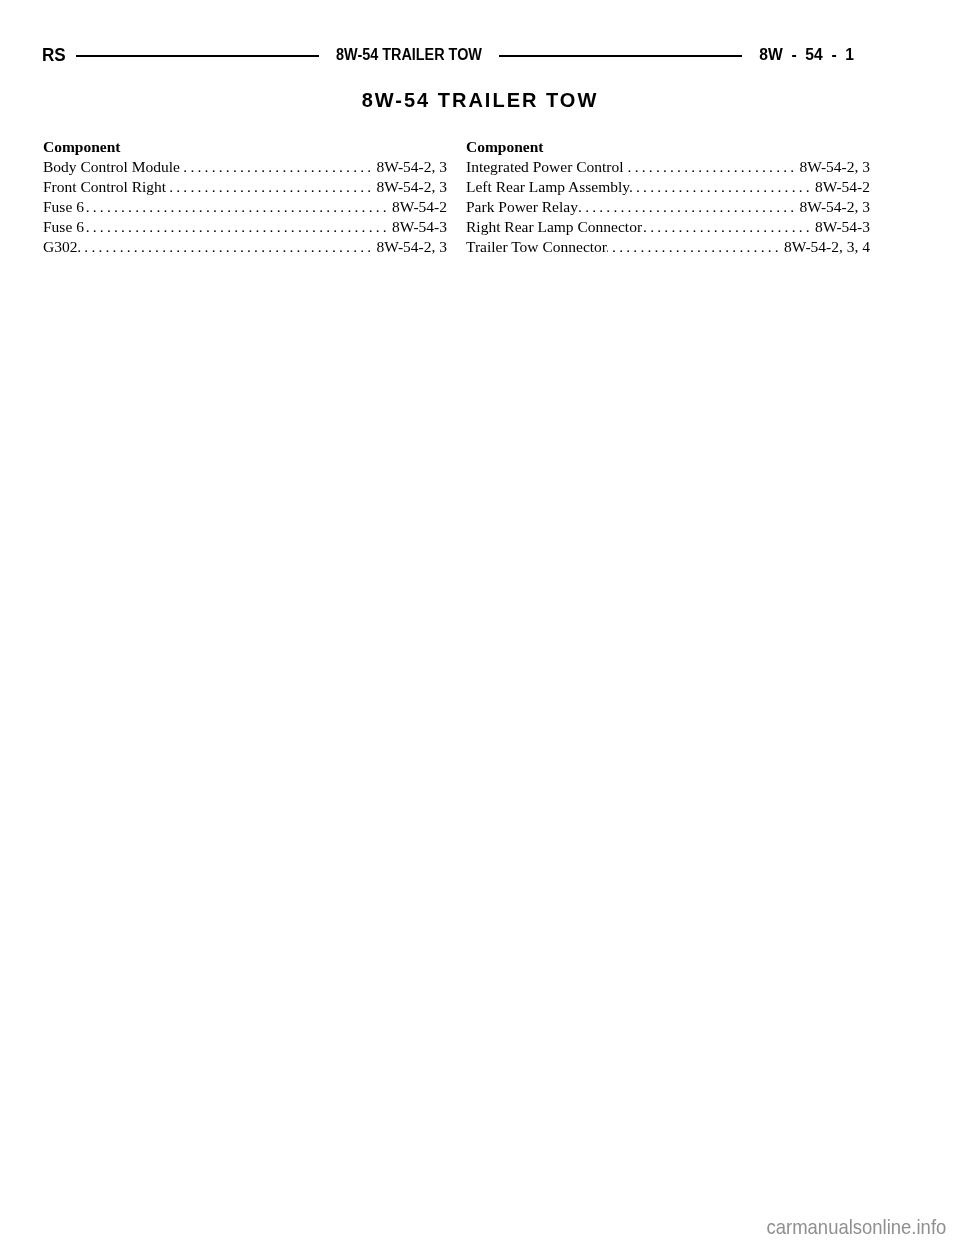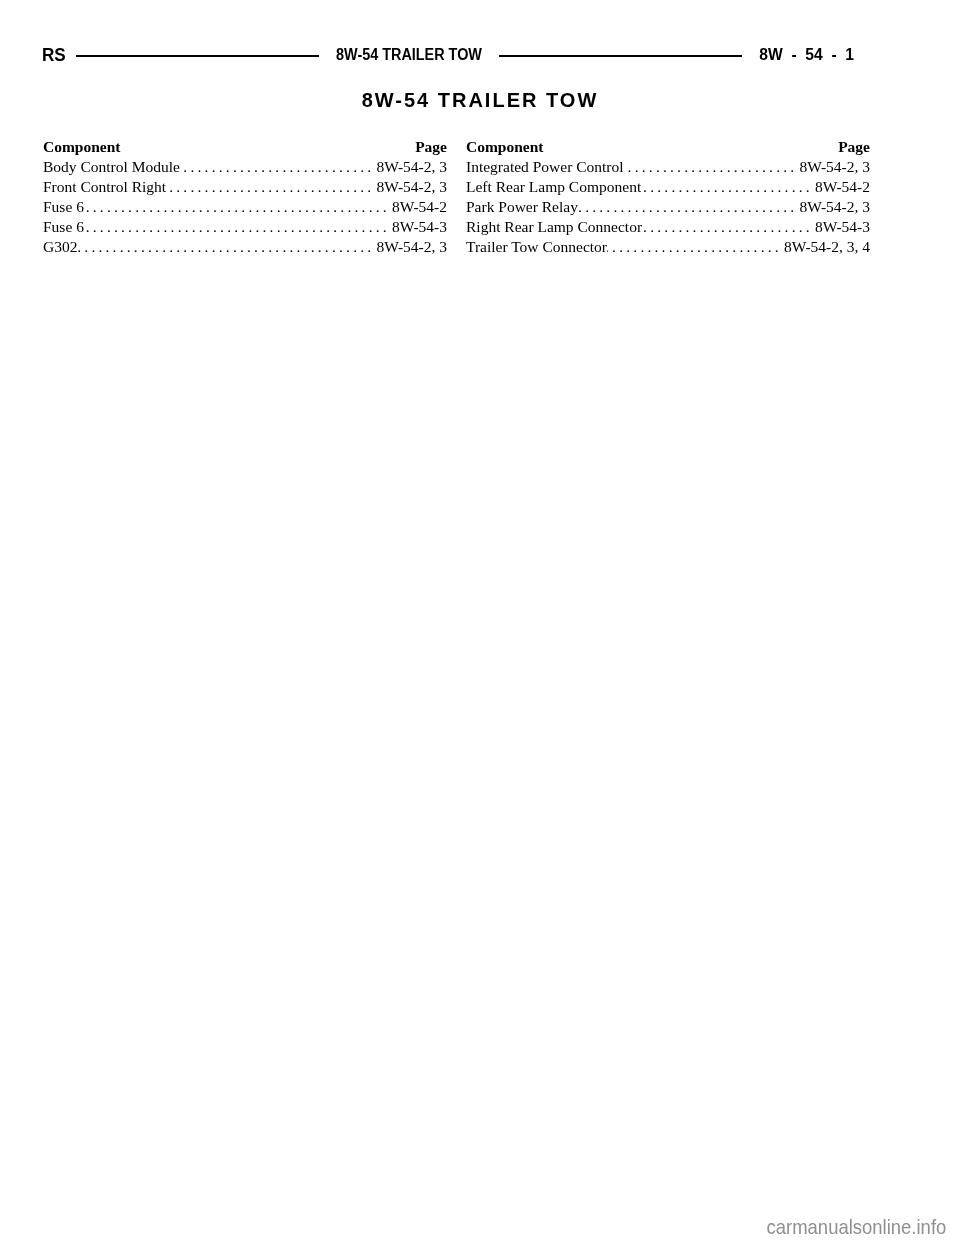--- a/index.html
+++ b/index.html
@@ -78,20 +78,21 @@
     .row {
       display: flex;
       align-items: baseline;
       height: 20px;
       white-space: nowrap;
       overflow: hidden;
     }
     .row.head {
       font-weight: bold;
       justify-content: space-between;
+      flex-direction: column;
     }
     .row .name {
       flex: 0 0 auto;
     }
     .row .leader {
       flex: 1 1 auto;
       overflow: hidden;
       letter-spacing: 3.2px;
       padding: 0 2px;
       text-align: right;
@@ -161,21 +162,21 @@
   <div class="row head">
     <span>Component</span>
     <span>Page</span>
   </div>
   <div class="row">
     <span class="name">Integrated Power Control</span>
     <span class="leader">..............................................................</span>
     <span class="page">8W-54-2, 3</span>
   </div>
   <div class="row">
-    <span class="name">Left Rear Lamp Component</span>
+    <span class="name">Left Rear Lamp Assembly</span>
     <span class="leader">..............................................................</span>
     <span class="page">8W-54-2</span>
   </div>
   <div class="row">
     <span class="name">Park Power Relay</span>
     <span class="leader">..............................................................</span>
     <span class="page">8W-54-2, 3</span>
   </div>
   <div class="row">
     <span class="name">Right Rear Lamp Connector</span>

